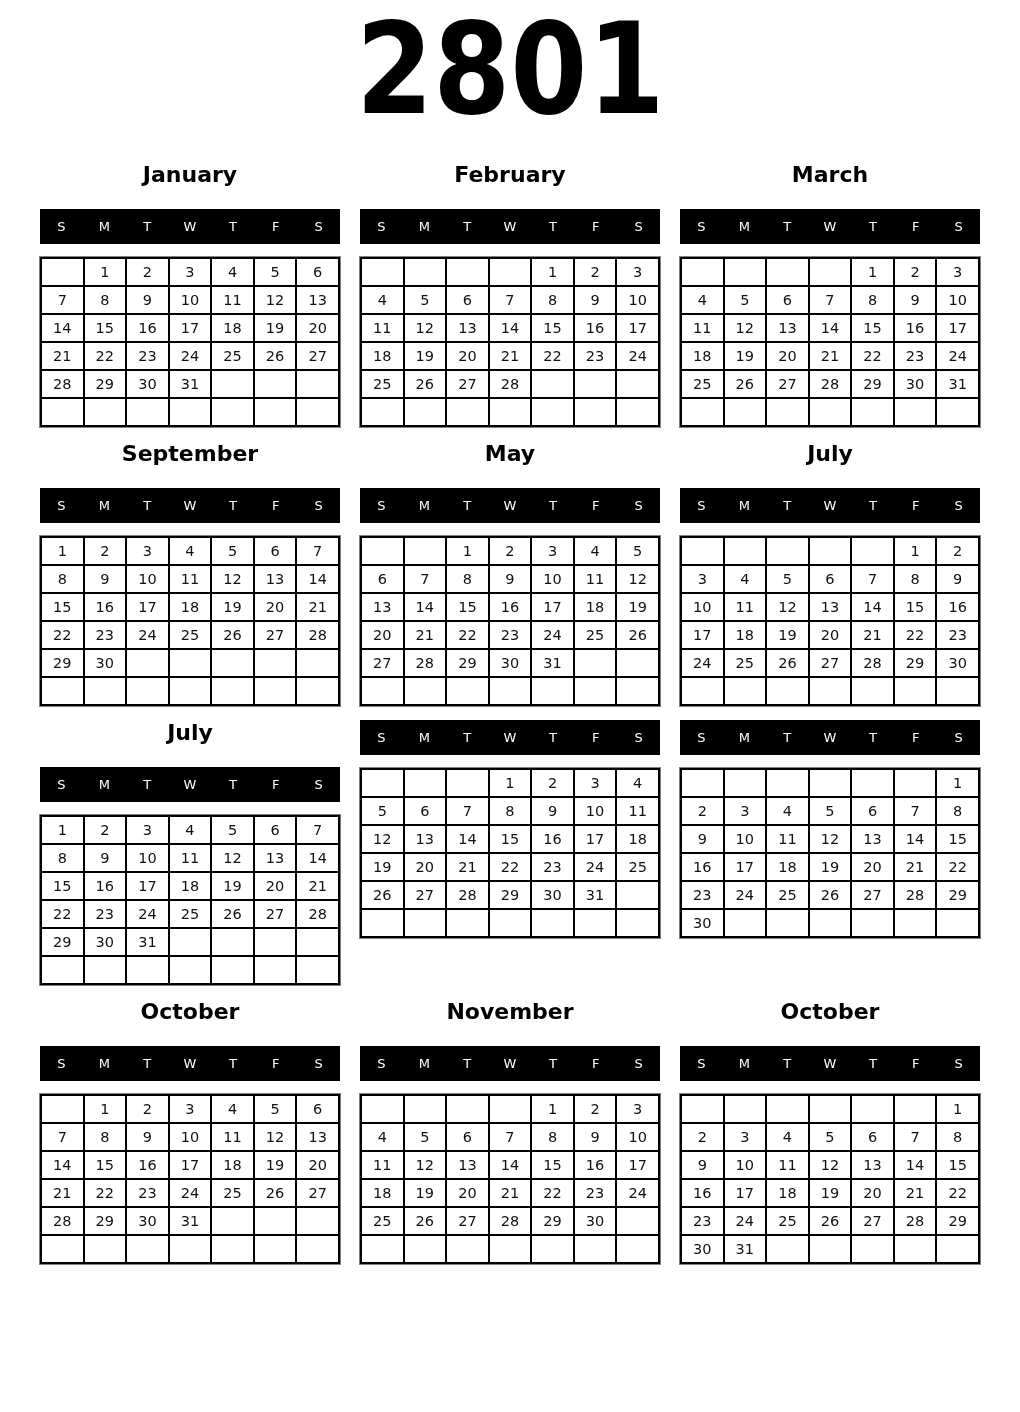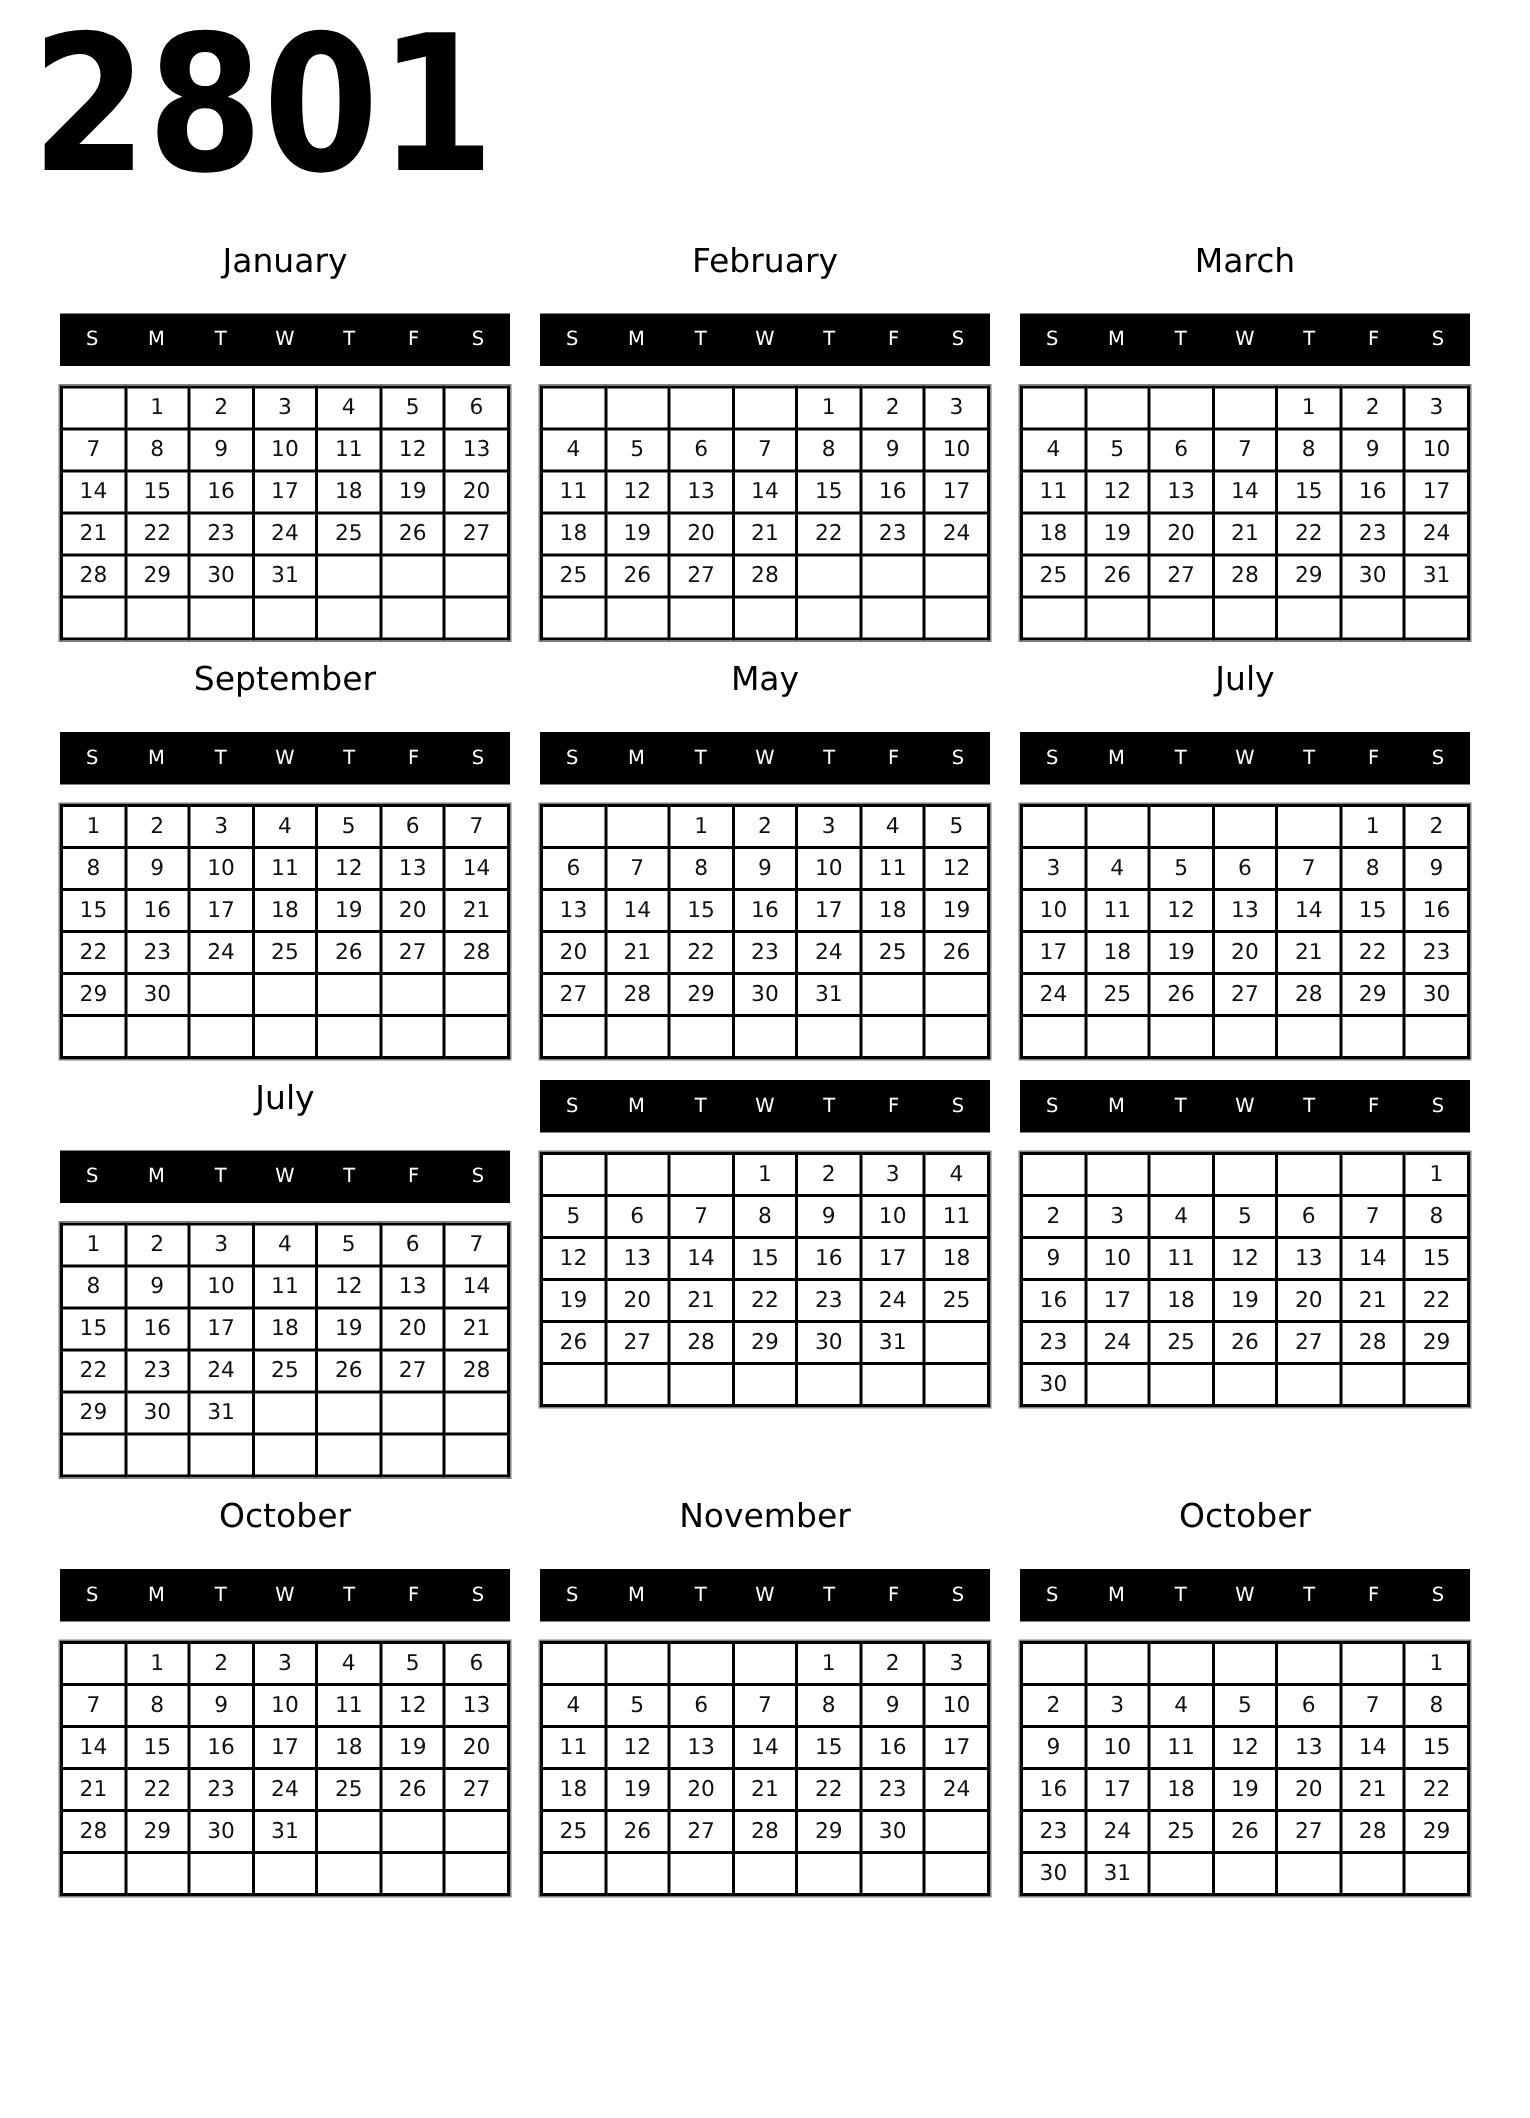--- a/index.html
+++ b/index.html
@@ -11,21 +11,21 @@
     width: 1020px;
     height: 1412px;
     font-family: "DejaVu Sans", sans-serif;
     color: #000000;
     overflow: hidden;
   }
   .year-title {
     margin: 10px 0 0 0;
     height: 120px;
     line-height: 120px;
-    text-align: left;
+    text-align: center;
     font-size: 126px;
     font-weight: 700;
     letter-spacing: 0px;
   }
   .year-title .squeeze {
     display: inline-block;
     transform: scaleX(0.88);
     transform-origin: 50% 50%;
   }
   .months-grid {
@@ -37,21 +37,21 @@
   }
   .month {
     width: 300px;
   }
   .month-name {
     margin: 0 0 21px 0;
     height: 26px;
     line-height: 26px;
     text-align: center;
     font-size: 22px;
-    font-weight: 400;
+    font-weight: 700;
   }
   .weekdays {
     height: 35px;
     background: var(--header-bg, #000);
     color: var(--header-text, #fff);
     display: grid;
     grid-template-columns: repeat(7, 1fr);
     align-items: center;
     justify-items: center;
     font-size: 13px;

